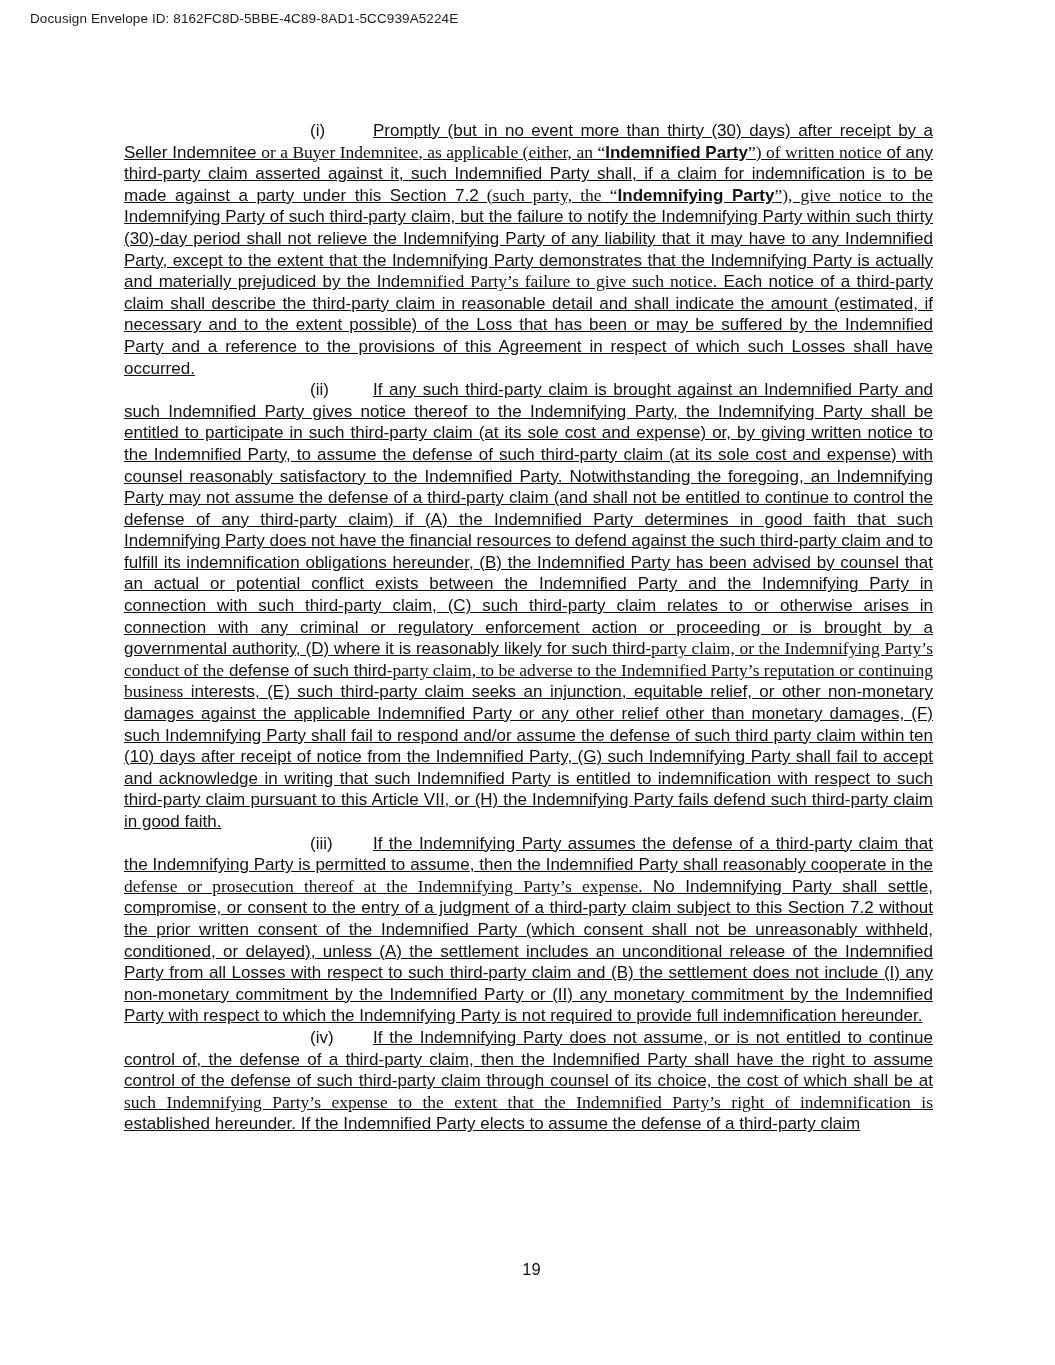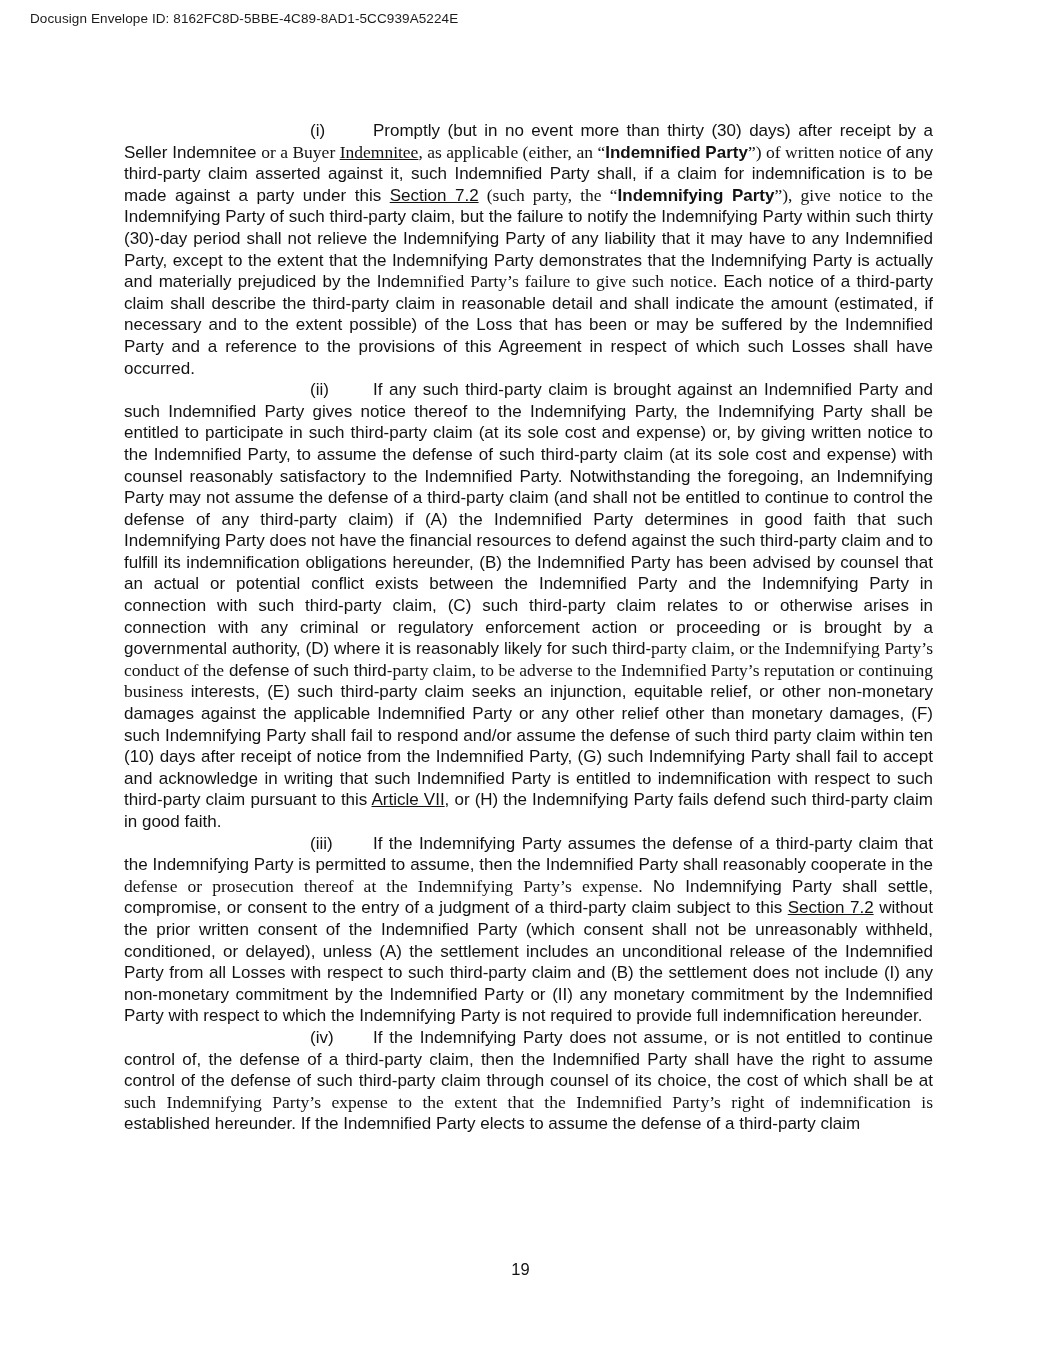--- a/index.html
+++ b/index.html
@@ -28,20 +28,21 @@
   }
   .doc-body {
     position: absolute;
     left: 124px;
     top: 120px;
     width: 809px;
     font-size: 17px;
     line-height: 21.6px;
     text-align: justify;
     color: #121212;
+    text-decoration: underline;
   }
   .para {
     margin: 0;
     text-indent: 186px;
   }
   .para + .para {
   }
   .marker {
     display: inline-block;
     width: 63px;
@@ -52,21 +53,21 @@
     font-size: 17.5px;
   }
   .u {
     text-decoration: underline;
   }
   .b {
     font-weight: 700;
   }
   .page-number {
     position: absolute;
-    left: 116px;
+    left: 127px;
     width: 809px;
     top: 1260px;
     text-align: center;
     font-size: 16.5px;
     color: #121212;
   }
 </style>
 </head>
 <body>
 

